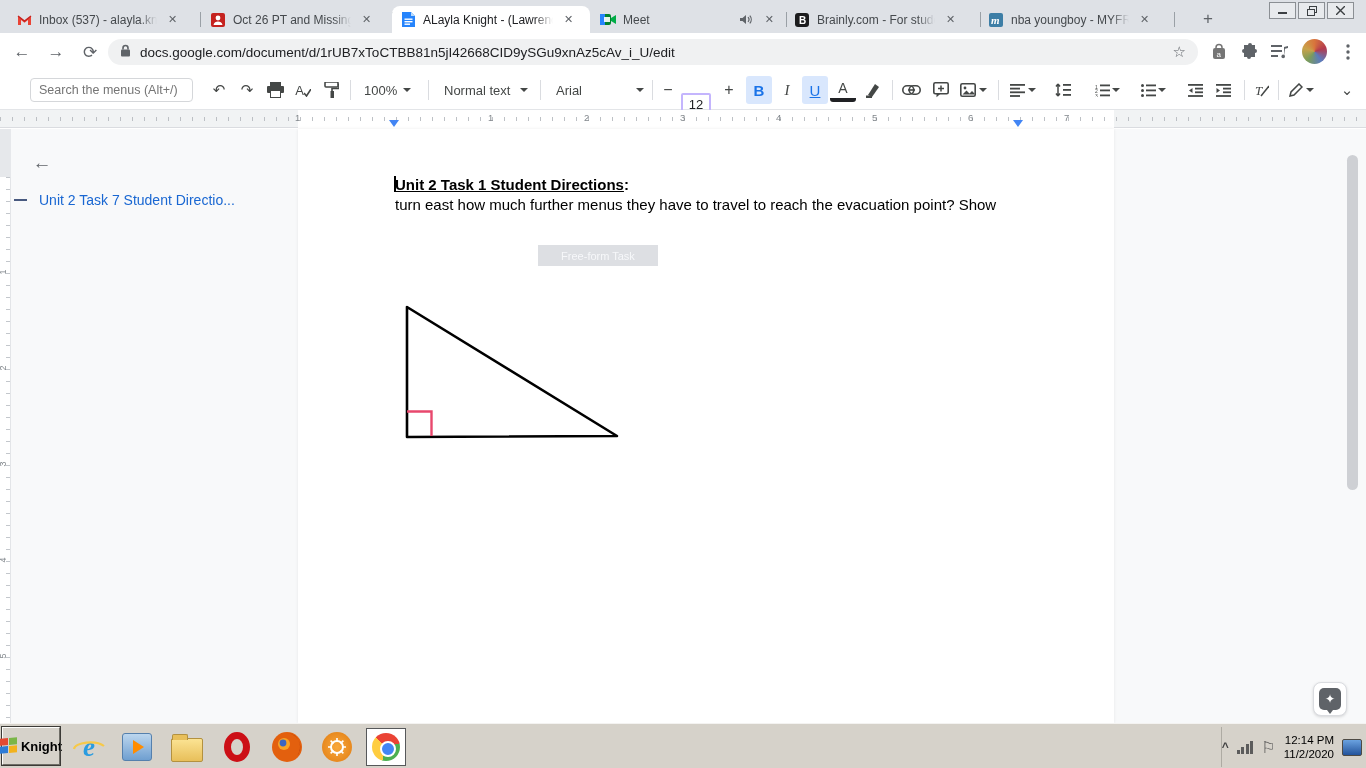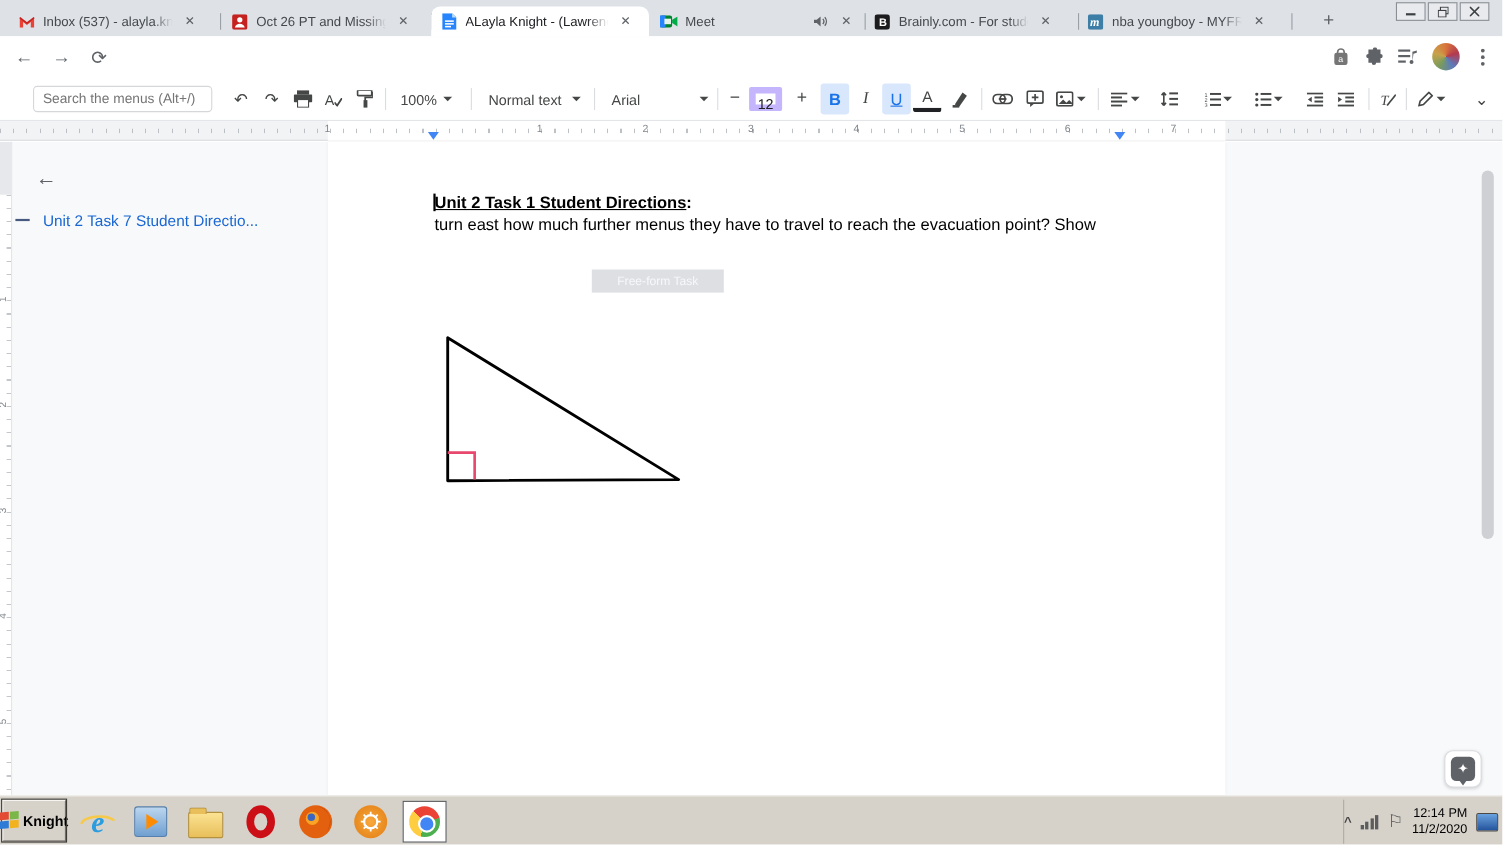--- a/index.html
+++ b/index.html
@@ -41,21 +41,21 @@
                 border-radius:4px; font-size:12.5px; color:#80868b; padding:0 8px;
                 font-family:"Liberation Sans",sans-serif; background:#fff; }
   .tbtn { position:absolute; top:76px; width:26px; height:28px; display:flex; align-items:center;
           justify-content:center; color:#444746; font-size:15px; border-radius:3px; }
   .tbtn.on { background:#d9e7fd; color:#1a73e8; }
   .tdrop { position:absolute; top:78px; height:24px; display:flex; align-items:center; gap:6px;
            font-size:13px; color:#444746; padding:0 4px; }
   .caret { width:0; height:0; border-left:4px solid transparent; border-right:4px solid transparent;
            border-top:4px solid #444746; }
   .tsep { position:absolute; top:80px; width:1px; height:20px; background:#dadce0; }
-  .fsize { position:absolute; top:79px; width:30px; height:22px; border:6px solid #c4b5fd; border-radius:2px;
+  .fsize { position:absolute; top:93px; width:30px; height:22px; border:2px solid #c4b5fd; border-radius:2px;
            text-align:center; font-size:13px; color:#202124; line-height:20px; }
   
   .hruler { position:absolute; left:0; top:110px; width:1366px; height:18px; background:#f1f3f4;
             border-bottom:1px solid #dadce0; }
   .hruler .pagezone { position:absolute; left:298px; top:0; width:816px; height:18px; background:#fff; }
   .hticks { position:absolute; left:0; top:0; width:100%; height:100%;
             background-image:repeating-linear-gradient(to right,#b6babf 0 1px,transparent 1px 12px);
             background-size:100% 4px; background-position:0 7px; background-repeat:no-repeat; opacity:.9; }
   .rnum { position:absolute; top:2px; font-size:9.5px; color:#80868b; }
   .indent { position:absolute; top:10px; width:0; height:0; border-left:5px solid transparent;
@@ -240,20 +240,30 @@
       <svg width="9" height="9">
           <path d="M0 0L9 9M9 0L0 9" stroke="#3c4043" stroke-width="1.4"></path>
         </svg>
     </div>
   </div>
 
   <div class="addrbar">
     <div class="navbtn" style="left:8px;">←</div>
     <div class="navbtn" style="left:42px;">→</div>
     <div class="navbtn" style="left:76px;">⟳</div>
+    <div class="omnibox">
+      <span>
+        <svg width="11" height="13">
+            <rect x="1" y="5.5" width="9" height="7" rx="1" fill="#5f6368"></rect>
+            <path d="M3 5.5V4a2.5 2.5 0 015 0v1.5" fill="none" stroke="#5f6368" stroke-width="1.6"></path>
+          </svg>
+      </span>
+      <span class="urltext">docs.google.com/document/d/1rUB7xToCTBB81n5jI42668CID9ySGu9xnAz5cAv_i_U/edit</span>
+      <span style="font-size:15px;color:#5f6368;">☆</span>
+    </div>
     <div class="extbtn" style="left:1207px;">
       <svg width="18" height="18">
           <path d="M6 6V4.5a3 3 0 016 0V6" fill="none" stroke="#757575" stroke-width="1.5"></path>
           <rect x="3" y="5" width="12" height="11" rx="2" fill="#757575"></rect>
           <text x="6.5" y="13.5" font-size="8" fill="#fff" font-family="Liberation Sans,sans-serif">a</text>
         </svg>
     </div>
     <div class="extbtn" style="left:1238px;">
       <svg width="18" height="18">
           <path d="M7 2a2 2 0 014 0h3v4a2 2 0 010 4v4h-4a2 2 0 01-4 0H3v-4a2 2 0 010-4V2z" fill="#5f6368"></path>

